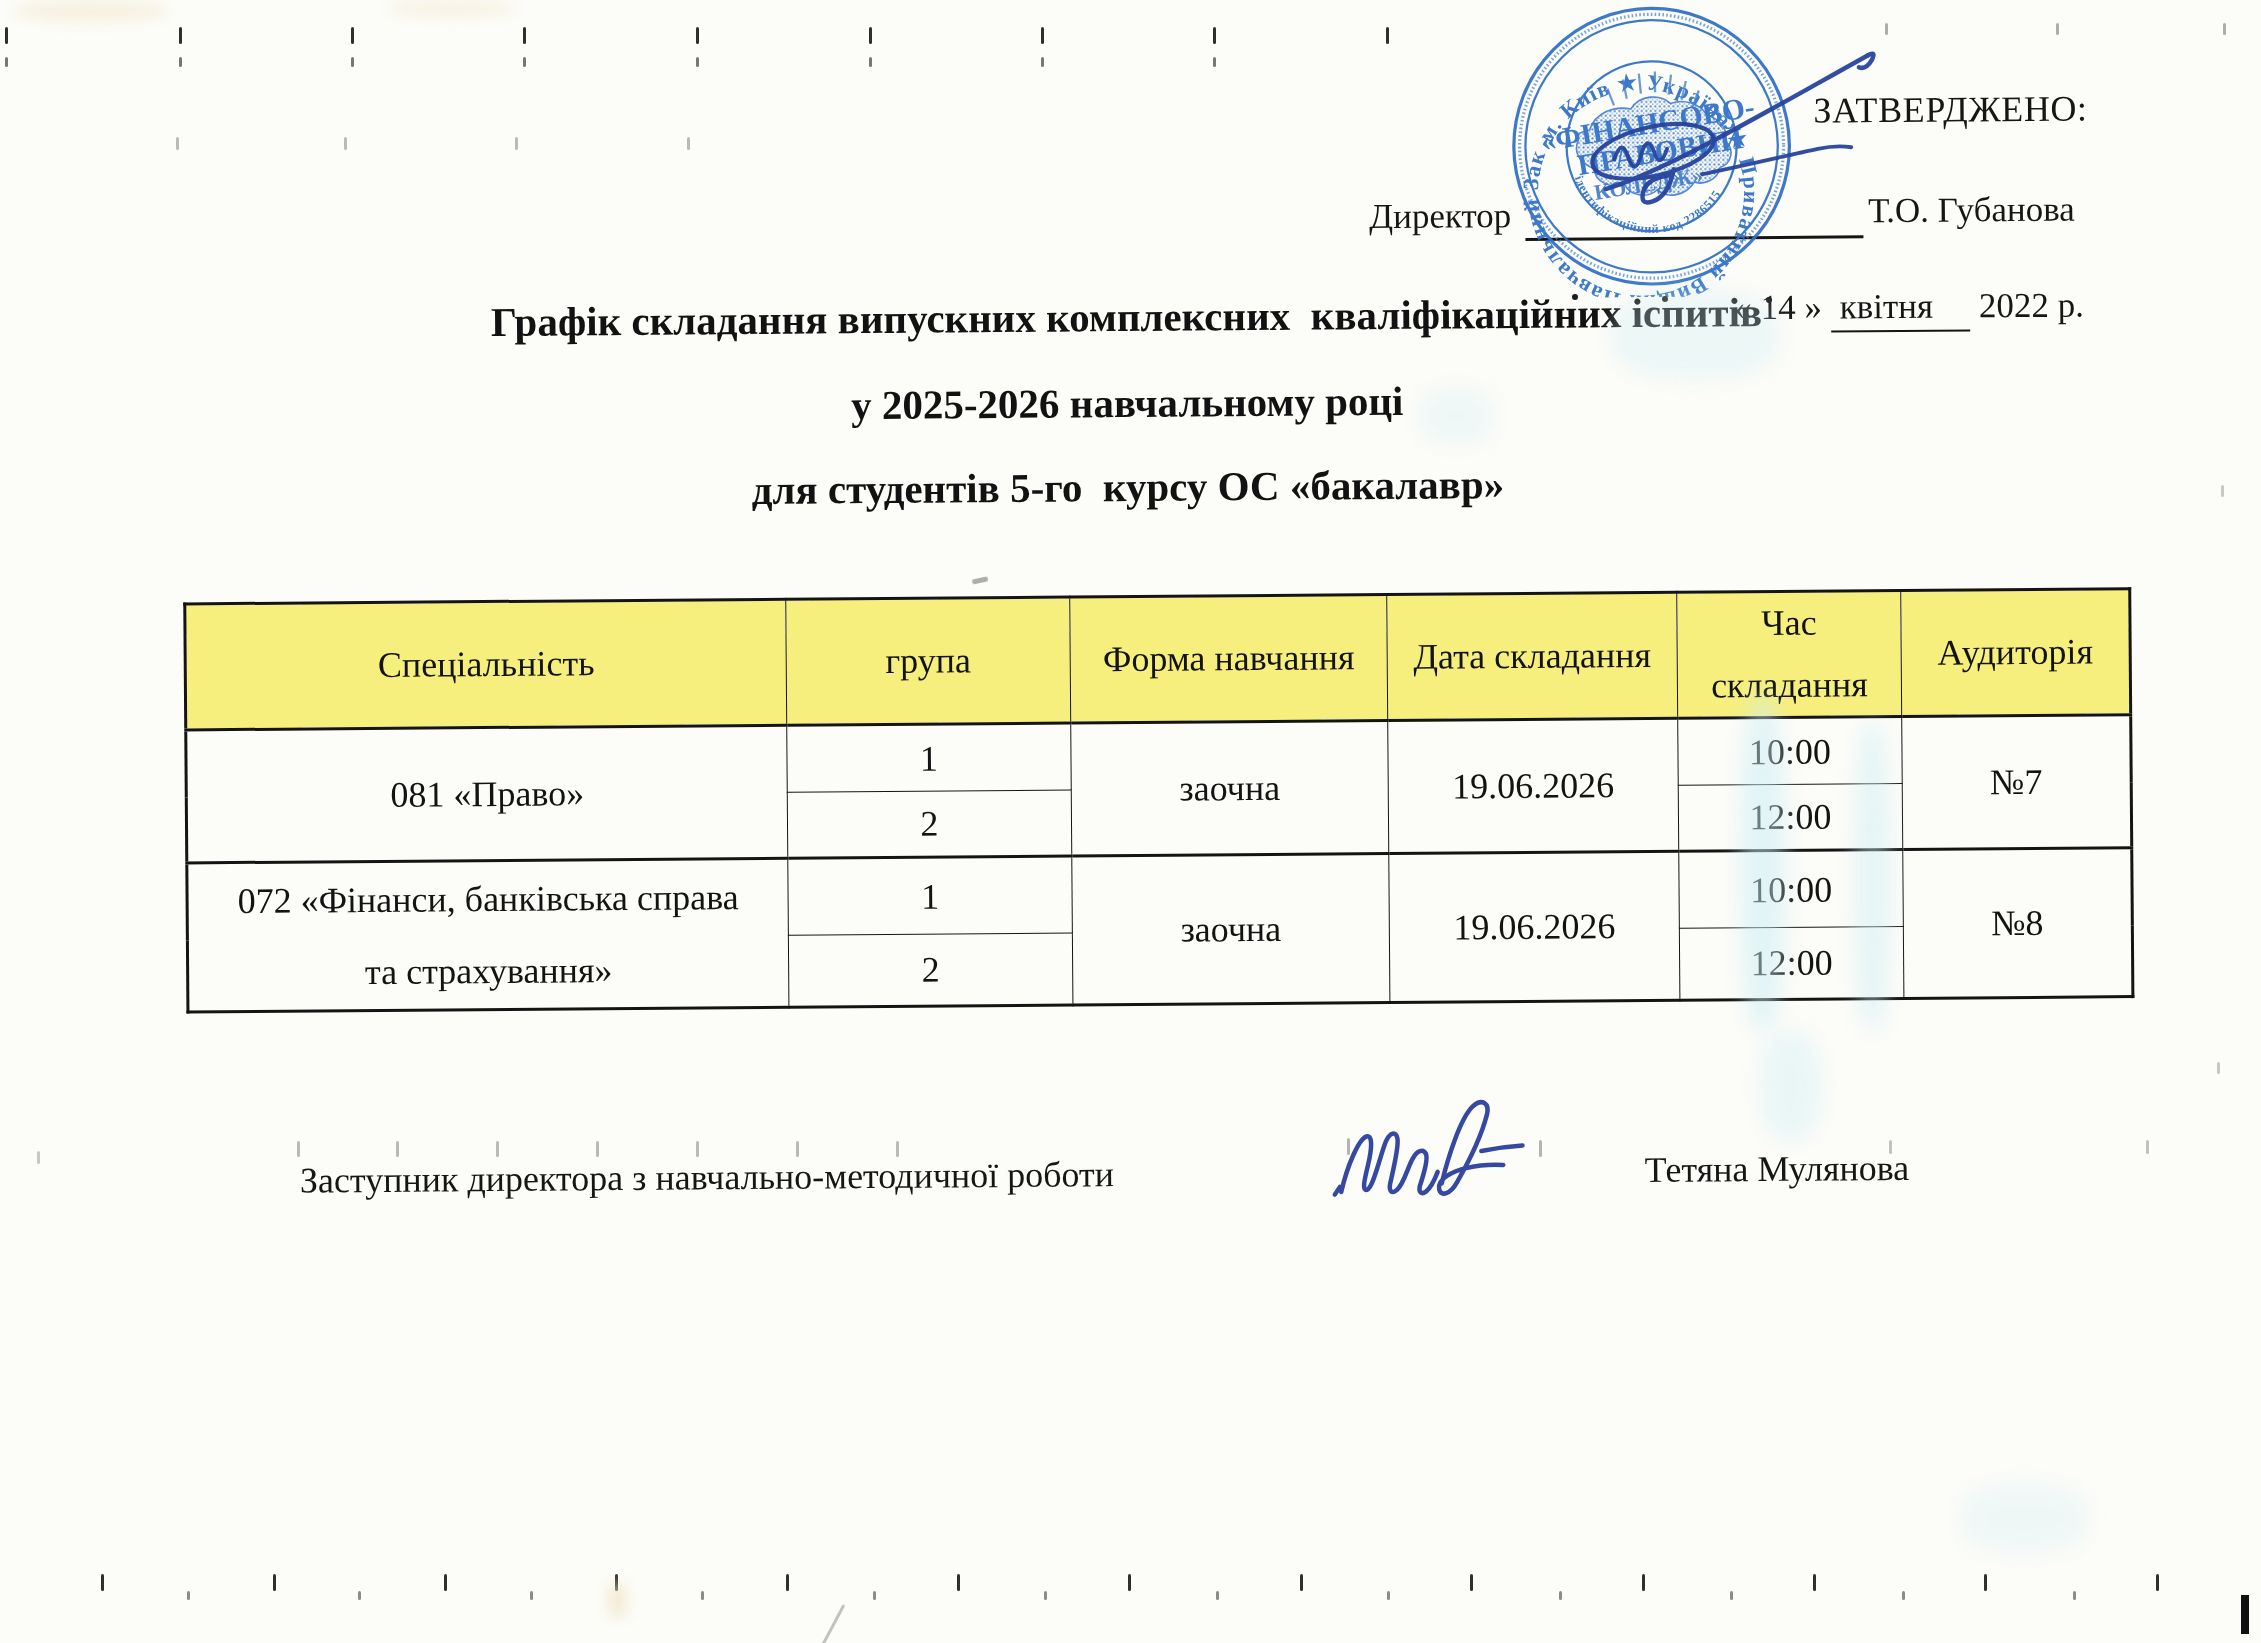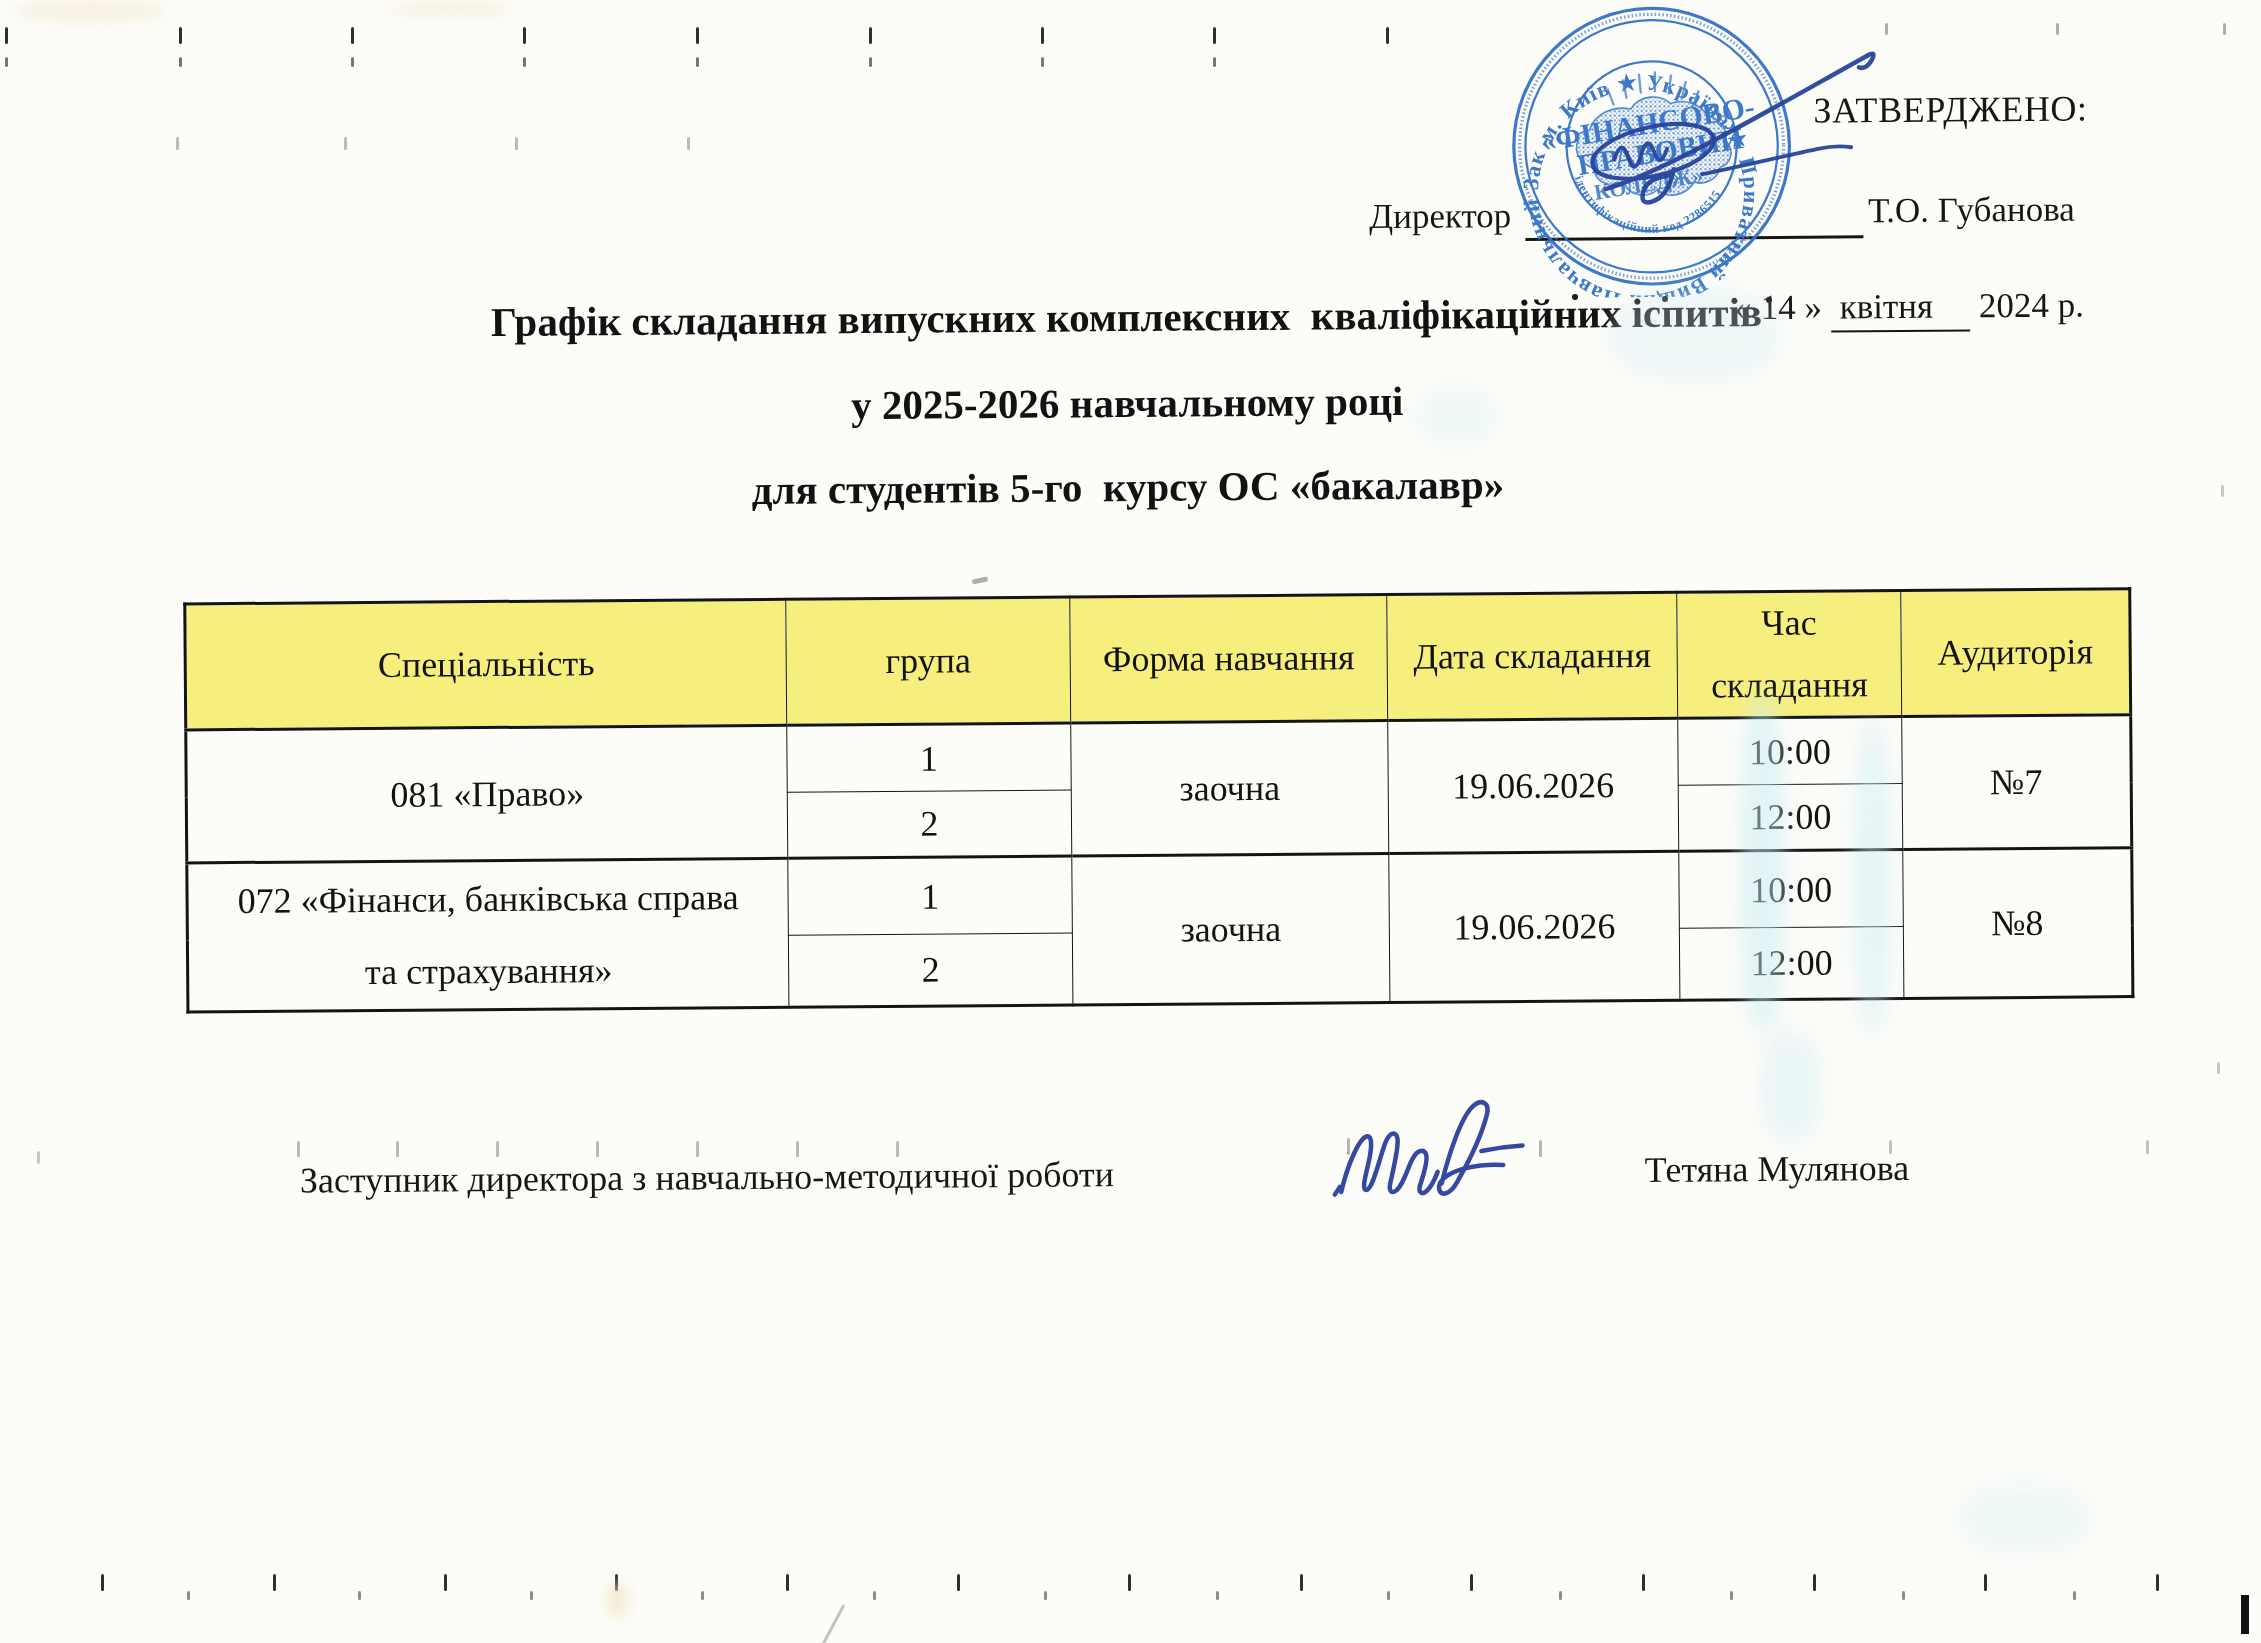--- a/index.html
+++ b/index.html
@@ -46,21 +46,21 @@
 <div class="page">
   <div class="doc">
 
     <div class="abs txt approved" style="left:1819px;top:95px;">ЗАТВЕРДЖЕНО:</div>
 
     <div class="abs txt sigline-label" style="left:1374px;top:199px;">Директор</div>
     <div class="rule" style="left:1530px;top:241px;width:338px;"></div>
     <div class="abs txt sigline-name" style="left:1873px;top:197px;">Т.О. Губанова</div>
 
     <div class="abs dateline" style="left:1686px;top:253px;">
-      <span>« 14 »</span><span> </span><span class="u-seg" style="padding:0 37px 3.9px 9px;">квітня</span><span> </span><span>2024 р.</span>
+      <span>« 14 »</span><span> </span><span class="u-seg" style="padding:0 37px 3.9px 9px;">квітня</span><span> </span><span>2022 р.</span>
     </div>
 
     <svg class="abs" style="left:1515px;top:1.3px;" width="419" height="300" viewBox="0 0 650 466">
       <defs>
         <pattern id="mapdots" width="7" height="7" patternUnits="userSpaceOnUse">
           <circle cx="2.2" cy="2.2" r="1.7" fill="#3b79d1"></circle>
           <circle cx="5.4" cy="5.6" r="1.2" fill="#4f86d6"></circle>
         </pattern>
       </defs>
       <g opacity="0.93">

